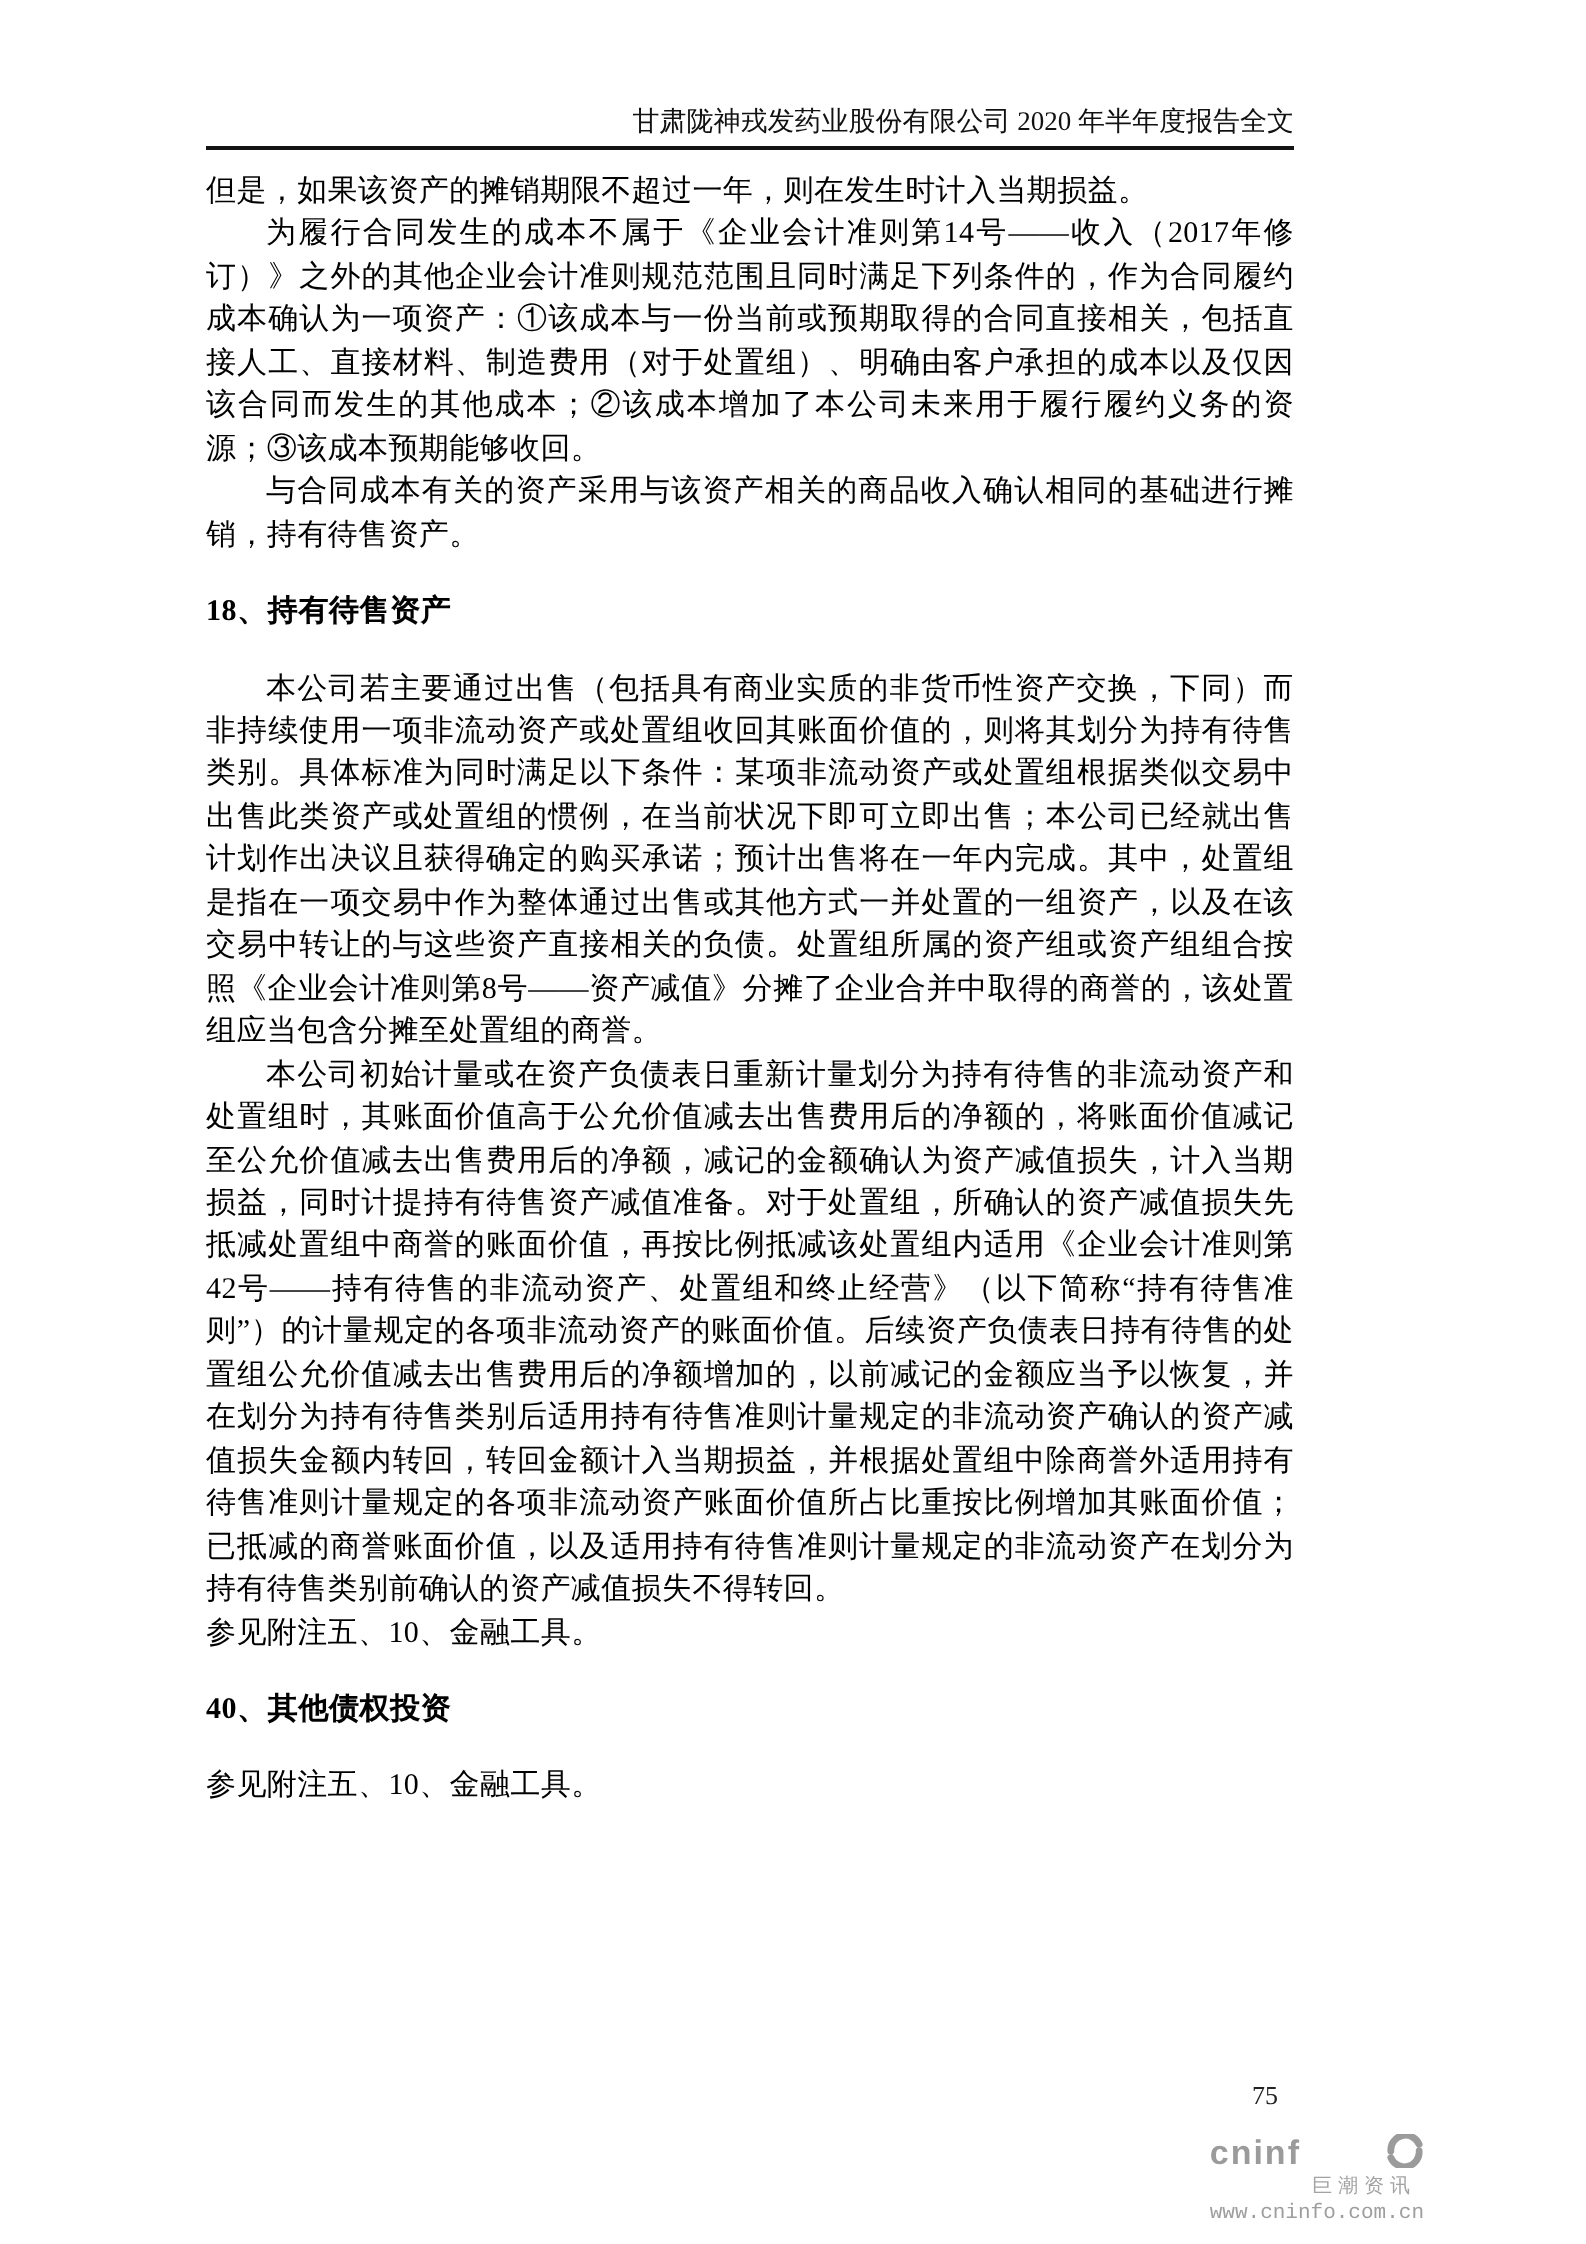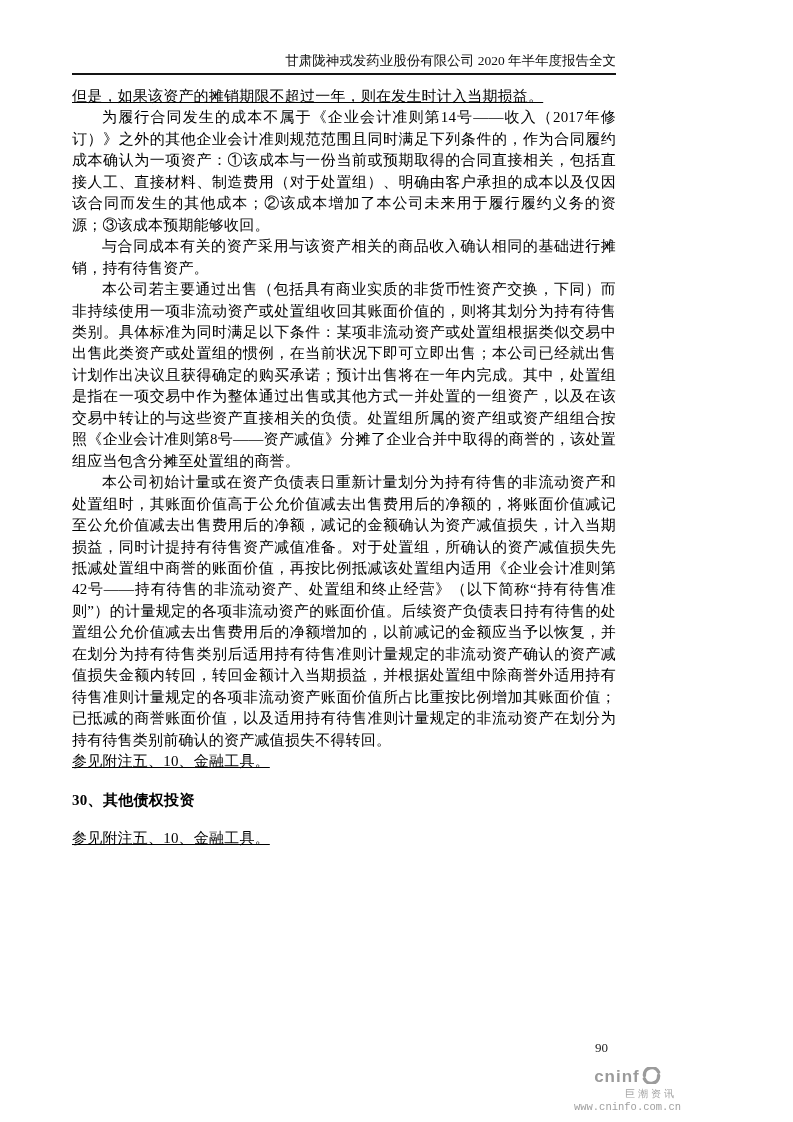--- a/index.html
+++ b/index.html
@@ -3,20 +3,21 @@
 <meta charset="utf-8">
 <style>
   html,body{margin:0;padding:0;background:#ffffff;}
   .page{
     position:relative;
     width:686px;height:1122px;
     background:#ffffff;
     color:#000;
     font-family:"Liberation Serif","DejaVu Serif",serif;
     overflow:hidden;
+    margin-left:31px;
   }
   .header{
     position:absolute;
     left:72px;right:70px;top:0;
     padding:52px 0 4px 0;
     border-bottom:2.2px solid #141414;
   }
   .header-title{
     text-align:right;
     font-size:13.5px;
@@ -29,21 +30,21 @@
   }
   .para{
     margin:0;
     font-size:15px;
     line-height:21.45px;
     text-align:justify;
     text-justify:inter-ideograph;
     text-indent:2em;
     letter-spacing:0.2px;
   }
-  .para.flush{text-indent:0;text-decoration:underline;}
+  .para.flush{text-indent:0;}
   .sec-heading{
     margin:17px 0;
     font-size:15px;
     line-height:21.45px;
     font-weight:bold;
     letter-spacing:0.3px;
   }
   .page-number{
     position:absolute;
     top:1040px;right:78px;
@@ -57,21 +58,21 @@
     color:#9b9b9b;
     line-height:1;
   }
   .logo-row{
     font-family:"Liberation Sans","DejaVu Sans",sans-serif;
     font-weight:bold;
     font-size:17px;
     letter-spacing:1px;
     display:flex;
     align-items:center;
-    justify-content:center;
+    justify-content:space-between;
     gap:2px;
   }
   .logo-swirl{display:inline-block;}
   .logo-caption{
     font-size:10px;
     letter-spacing:3px;
     margin:2px 4px 0 0;
     color:#a3a3a3;
     font-family:Liberation Sans, sans-serif;
   }
@@ -89,30 +90,31 @@
 
   <div class="header">
     <div class="header-title">甘肃陇神戎发药业股份有限公司 2020 年半年度报告全文</div>
   </div>
 
   <div class="content">
     <p class="para flush">但是，如果该资产的摊销期限不超过一年，则在发生时计入当期损益。</p>
     <p class="para">为履行合同发生的成本不属于《企业会计准则第14号——收入（2017年修订）》之外的其他企业会计准则规范范围且同时满足下列条件的，作为合同履约成本确认为一项资产：①该成本与一份当前或预期取得的合同直接相关，包括直接人工、直接材料、制造费用（对于处置组）、明确由客户承担的成本以及仅因该合同而发生的其他成本；②该成本增加了本公司未来用于履行履约义务的资源；③该成本预期能够收回。</p>
     <p class="para">与合同成本有关的资产采用与该资产相关的商品收入确认相同的基础进行摊销，持有待售资产。</p>
 
+    <h2 class="sec-heading">18、持有待售资产</h2>
     <p class="para">本公司若主要通过出售（包括具有商业实质的非货币性资产交换，下同）而非持续使用一项非流动资产或处置组收回其账面价值的，则将其划分为持有待售类别。具体标准为同时满足以下条件：某项非流动资产或处置组根据类似交易中出售此类资产或处置组的惯例，在当前状况下即可立即出售；本公司已经就出售计划作出决议且获得确定的购买承诺；预计出售将在一年内完成。其中，处置组是指在一项交易中作为整体通过出售或其他方式一并处置的一组资产，以及在该交易中转让的与这些资产直接相关的负债。处置组所属的资产组或资产组组合按照《企业会计准则第8号——资产减值》分摊了企业合并中取得的商誉的，该处置组应当包含分摊至处置组的商誉。</p>
     <p class="para">本公司初始计量或在资产负债表日重新计量划分为持有待售的非流动资产和处置组时，其账面价值高于公允价值减去出售费用后的净额的，将账面价值减记至公允价值减去出售费用后的净额，减记的金额确认为资产减值损失，计入当期损益，同时计提持有待售资产减值准备。对于处置组，所确认的资产减值损失先抵减处置组中商誉的账面价值，再按比例抵减该处置组内适用《企业会计准则第42号——持有待售的非流动资产、处置组和终止经营》（以下简称“持有待售准则”）的计量规定的各项非流动资产的账面价值。后续资产负债表日持有待售的处置组公允价值减去出售费用后的净额增加的，以前减记的金额应当予以恢复，并在划分为持有待售类别后适用持有待售准则计量规定的非流动资产确认的资产减值损失金额内转回，转回金额计入当期损益，并根据处置组中除商誉外适用持有待售准则计量规定的各项非流动资产账面价值所占比重按比例增加其账面价值；已抵减的商誉账面价值，以及适用持有待售准则计量规定的非流动资产在划分为持有待售类别前确认的资产减值损失不得转回。</p>
 
     <p class="para flush">参见附注五、10、金融工具。</p>
 
-    <h2 class="sec-heading">30、其他债权投资</h2>
+    <h2 class="sec-heading">40、其他债权投资</h2>
     <p class="para flush">参见附注五、10、金融工具。</p>
   </div>
 
-  <div class="page-number">90</div>
+  <div class="page-number">75</div>
 
   <div class="logo">
     <div class="logo-row">
       <span>cninf</span>
       <span class="logo-swirl">
         <svg width="19" height="17" viewBox="0 0 20 18" aria-hidden="true">
           <path d="M2.5 9 A 7.8 7.8 0 0 1 17.5 5.5" fill="none" stroke="#9b9b9b" stroke-width="3.6" stroke-linecap="round"></path>
           <path d="M17.5 9 A 7.8 7.8 0 0 1 2.5 12.5" fill="none" stroke="#9b9b9b" stroke-width="3.6" stroke-linecap="round"></path>
         </svg>
       </span>

